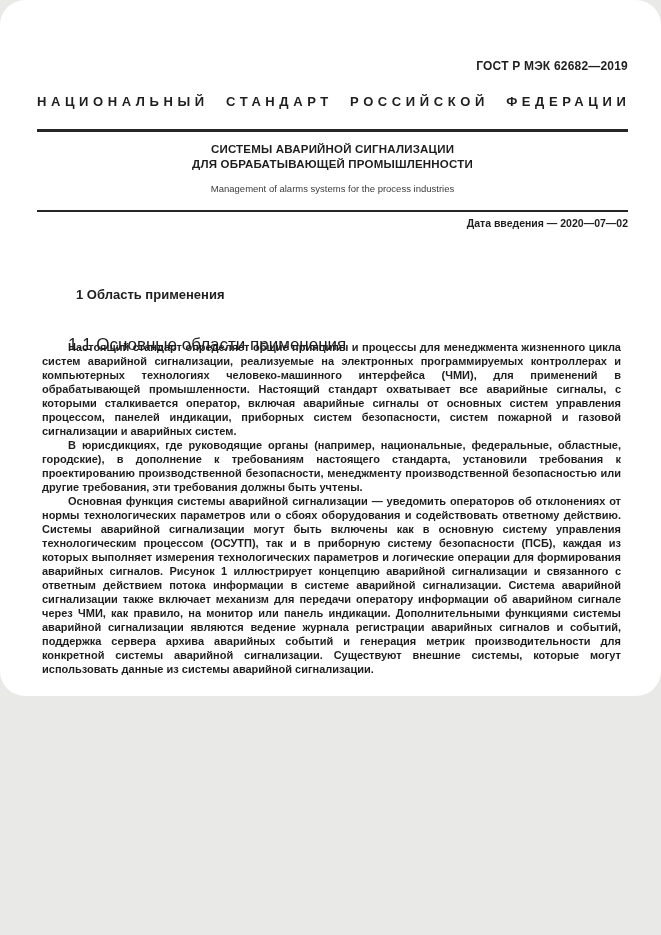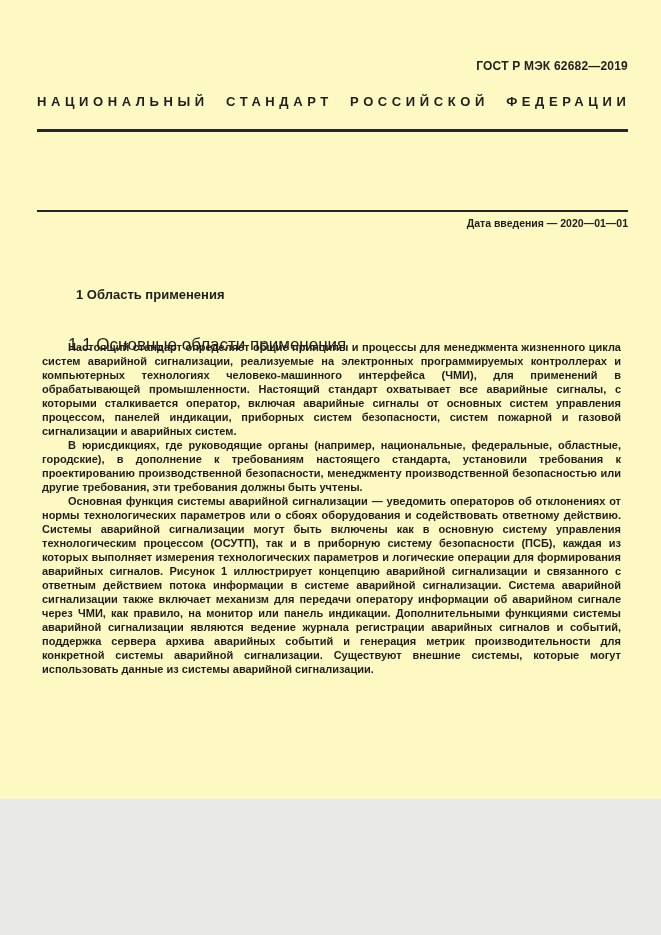--- a/index.html
+++ b/index.html
@@ -3,25 +3,26 @@
 <meta charset="utf-8">
 <style>
   html, body {
     margin: 0;
     padding: 0;
     background: #e9e9e7;
   }
   .page {
     position: relative;
     width: 661px;
-    height: 799px;
-    background: #fef9c3;
+    height: 696px;
+    background: #ffffff;
     color: #1e1e1e;
     font-family: "Liberation Sans", sans-serif;
     overflow: hidden;
+    border-radius: 25px;
   }
   .abs { position: absolute; }
 
   .doc-number {
     top: 59px;
     right: 33px;
     font-size: 12px;
     font-weight: bold;
     letter-spacing: 0.2px;
   }
@@ -110,25 +111,30 @@
 <body>
 
 <div class="page">
 
   <div class="abs doc-number">ГОСТ Р МЭК 62682—2019</div>
 
   <div class="abs std-type">НАЦИОНАЛЬНЫЙ СТАНДАРТ РОССИЙСКОЙ ФЕДЕРАЦИИ</div>
 
   <div class="abs rule rule-thick"></div>
 
+  <div class="abs doc-title">
+    <div>СИСТЕМЫ АВАРИЙНОЙ СИГНАЛИЗАЦИИ</div>
+    <div>ДЛЯ ОБРАБАТЫВАЮЩЕЙ ПРОМЫШЛЕННОСТИ</div>
+  </div>
 
+  <div class="abs doc-subtitle">Management of alarms systems for the process industries</div>
 
   <div class="abs rule rule-thin"></div>
 
-  <div class="abs intro-date">Дата введения — 2020—01—01</div>
+  <div class="abs intro-date">Дата введения — 2020—07—02</div>
 
   <div class="abs section-heading">1 Область применения</div>
 
   <div class="abs subsection-heading">1.1 Основные области применения</div>
 
   <div class="abs body-text">
     <p>Настоящий стандарт определяет общие принципы и процессы для менеджмента жизненного цикла систем аварийной сигнализации, реализуемые на электронных программируемых контроллерах и компьютерных технологиях человеко-машинного интерфейса (ЧМИ), для применений в обрабатывающей промышленности. Настоящий стандарт охватывает все аварийные сигналы, с которыми сталкивается оператор, включая аварийные сигналы от основных систем управления процессом, панелей индикации, приборных систем безопасности, систем пожарной и газовой сигнализации и аварийных систем.</p>
     <p>В юрисдикциях, где руководящие органы (например, национальные, федеральные, областные, городские), в дополнение к требованиям настоящего стандарта, установили требования к проектированию производственной безопасности, менеджменту производственной безопасностью или другие требования, эти требования должны быть учтены.</p>
     <p>Основная функция системы аварийной сигнализации — уведомить операторов об отклонениях от нормы технологических параметров или о сбоях оборудования и содействовать ответному действию. Системы аварийной сигнализации могут быть включены как в основную систему управления технологическим процессом (ОСУТП), так и в приборную систему безопасности (ПСБ), каждая из которых выполняет измерения технологических параметров и логические операции для формирования аварийных сигналов. Рисунок 1 иллюстрирует концепцию аварийной сигнализации и связанного с ответным действием потока информации в системе аварийной сигнализации. Система аварийной сигнализации также включает механизм для передачи оператору информации об аварийном сигнале через ЧМИ, как правило, на монитор или панель индикации. Дополнительными функциями системы аварийной сигнализации являются ведение журнала регистрации аварийных сигналов и событий, поддержка сервера архива аварийных событий и генерация метрик производительности для конкретной системы аварийной сигнализации. Существуют внешние системы, которые могут использовать данные из системы аварийной сигнализации.</p>
   </div>

